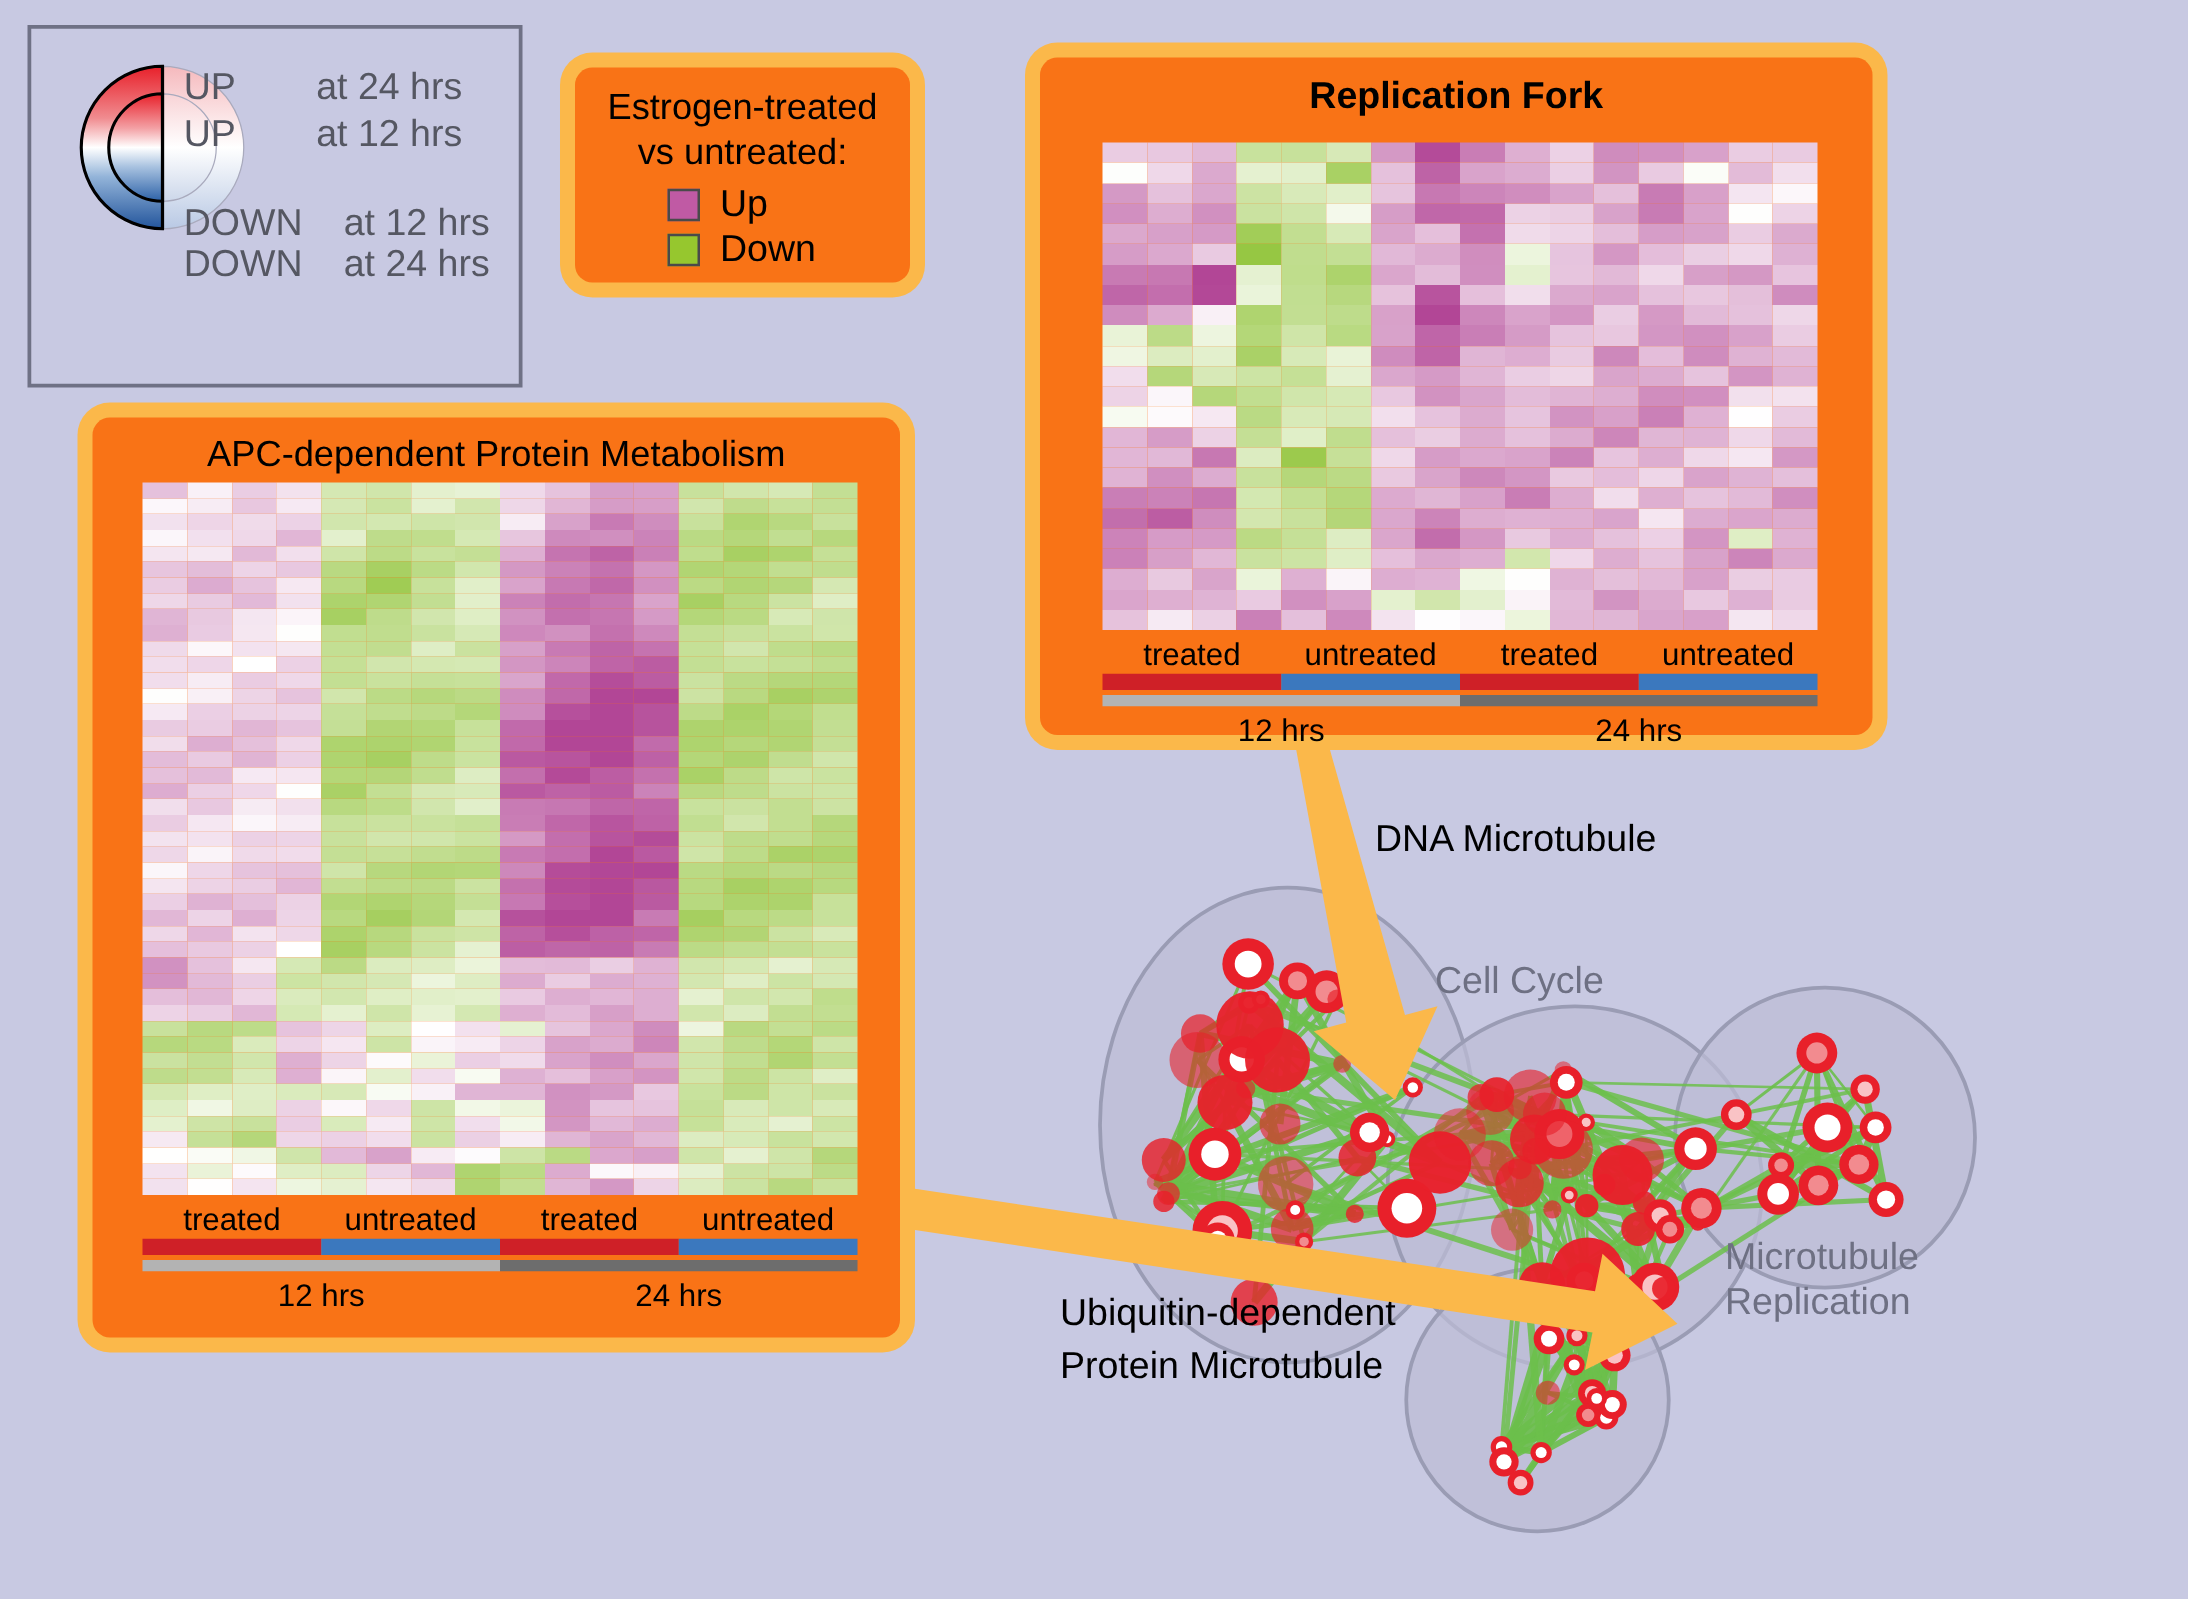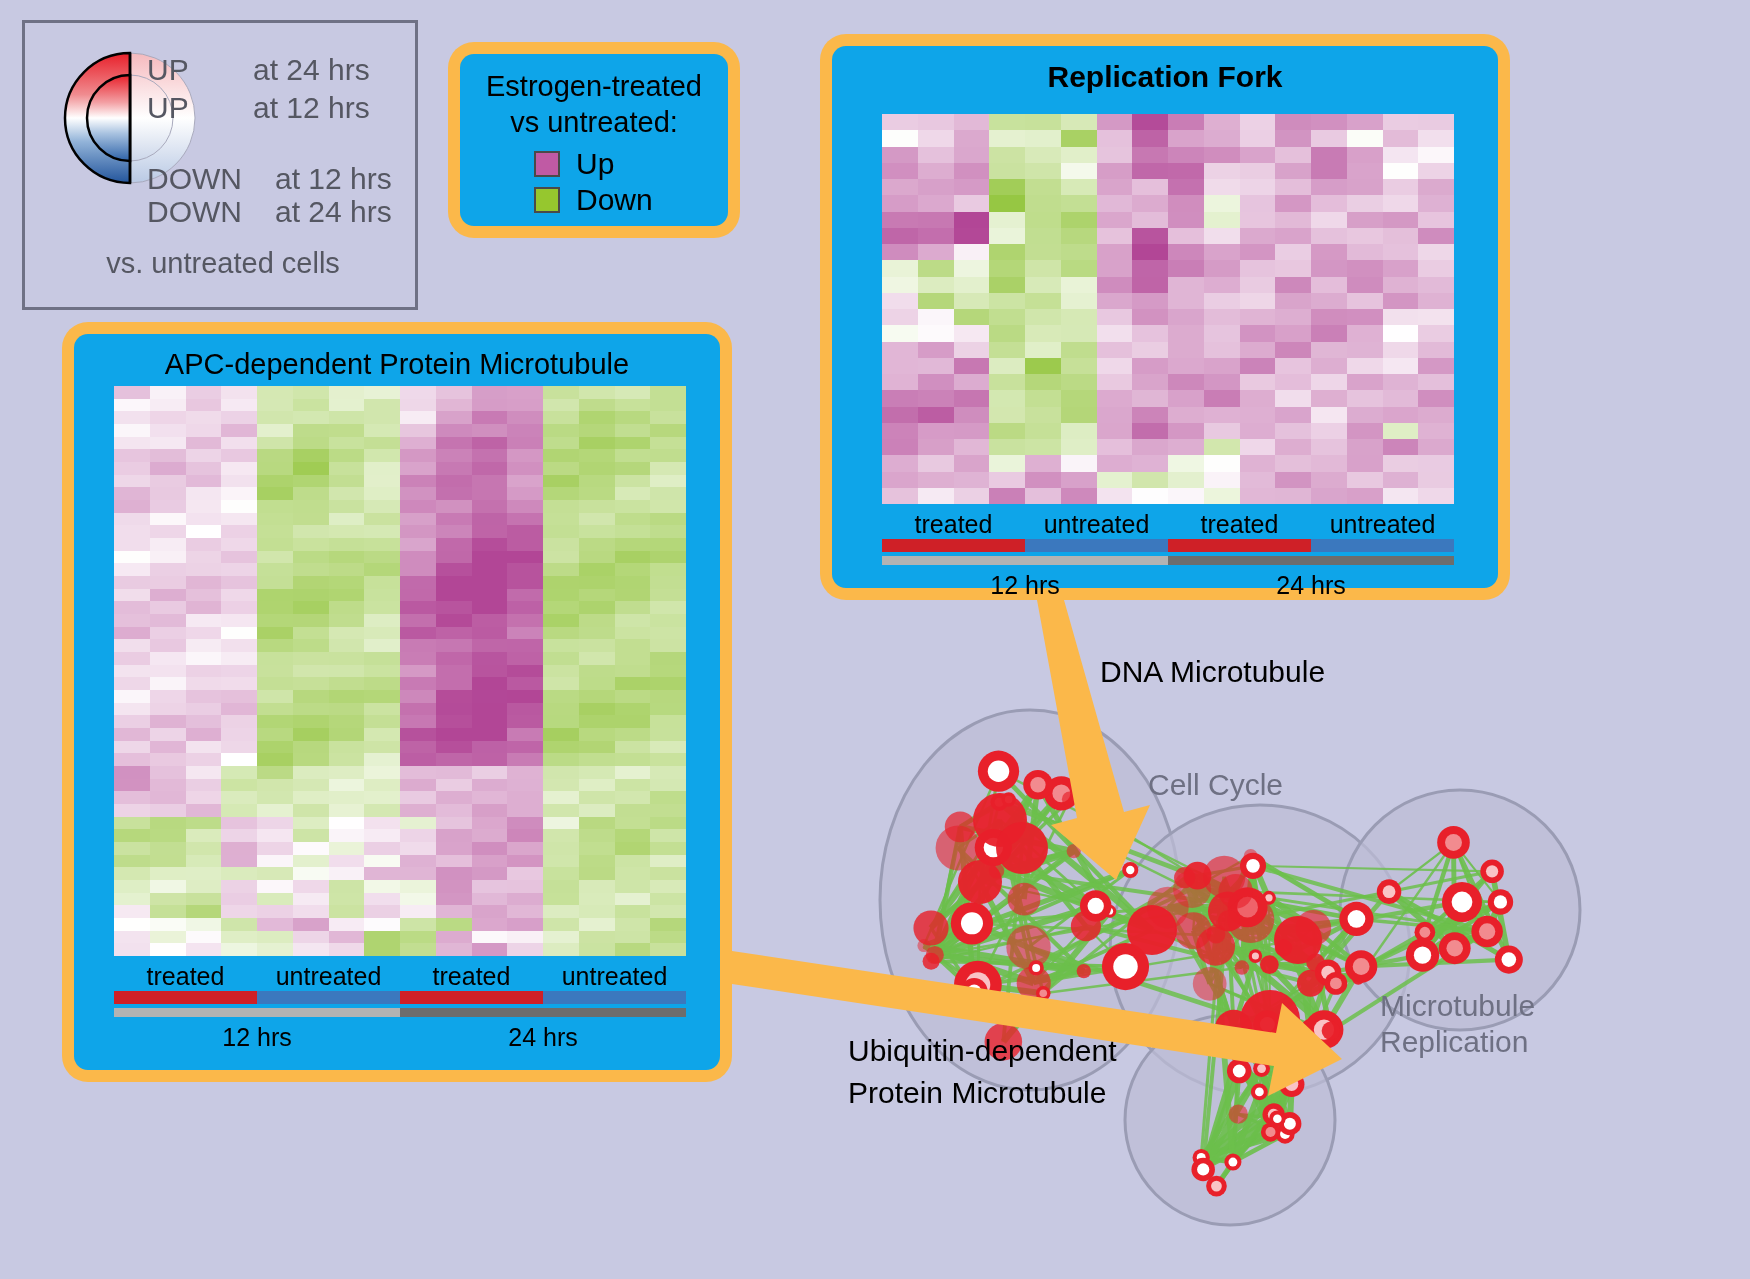--- a/index.html
+++ b/index.html
@@ -23,21 +23,21 @@
     position:absolute;left:0;top:222px;width:396px;text-align:center;
     color:#555762;font-size:29px;line-height:36px;
   }
 
   
   .panel{
     position:absolute;background:#fbb84a;border-radius:26px;
     box-sizing:border-box;padding:12px;
   }
   .panel-inner{
-    width:100%;height:100%;background:#0ea5e9;border-radius:14px;
+    width:100%;height:100%;background:#f97316;border-radius:14px;
     position:relative;box-sizing:border-box;
   }
 
   
   #legend-panel{left:448px;top:42px;width:292px;height:196px;}
   #legend-panel .panel-inner{padding:14px 0 0 0;}
   .legend-title{
     text-align:center;font-size:29px;color:#000;line-height:36px;
     font-family:"Liberation Sans", sans-serif;
   }
@@ -123,21 +123,20 @@
       <span class="wl" style="left:122px;top:30px;">UP</span>
       <span class="wl" style="left:228px;top:30px;">at 24 hrs</span>
       <span class="wl" style="left:122px;top:68px;">UP</span>
       <span class="wl" style="left:228px;top:68px;">at 12 hrs</span>
       <span class="wl" style="left:122px;top:139px;">DOWN</span>
       <span class="wl" style="left:250px;top:139px;">at 12 hrs</span>
       <span class="wl" style="left:122px;top:172px;">DOWN</span>
       <span class="wl" style="left:250px;top:172px;">at 24 hrs</span>
     </div>
     <div class="wheel-foot">
-      <div>vs. untreated cells</div>
     </div>
   </div>
 
   <div class="panel" id="legend-panel">
     <div class="panel-inner">
       <div class="legend-title">Estrogen-treated</div>
       <div class="legend-title">vs untreated:</div>
       <div class="legend-rows">
         <div class="legend-row">
           <span class="swatch" id="sw-up" style="background: rgb(192, 90, 164);"></span>
@@ -560,21 +559,21 @@
           <div class="ann-row">
             <div class="hrs" style="flex: 8 1 0%;">12 hrs</div>
             <div class="hrs" style="flex: 8 1 0%;">24 hrs</div>
           </div>
         </div>
     </div>
   </div>
 
   <div class="panel" id="apc-panel">
     <div class="panel-inner">
-      <div class="hm-title small">APC-dependent Protein Microtubule</div>
+      <div class="hm-title small">APC-dependent Protein Metabolism</div>
       <div class="heat" id="heat-apc" style="left: 40px; top: 52px; width: 572px; height: 570px; grid-template-columns: repeat(16, 1fr); grid-template-rows: repeat(45, 1fr);">
           <div style="background: rgb(229, 193, 220);"></div>
           <div style="background: rgb(249, 241, 247);"></div>
           <div style="background: rgb(234, 205, 227);"></div>
           <div style="background: rgb(243, 226, 238);"></div>
           <div style="background: rgb(213, 232, 179);"></div>
           <div style="background: rgb(208, 230, 171);"></div>
           <div style="background: rgb(228, 240, 206);"></div>
           <div style="background: rgb(231, 242, 213);"></div>
           <div style="background: rgb(239, 217, 234);"></div>

